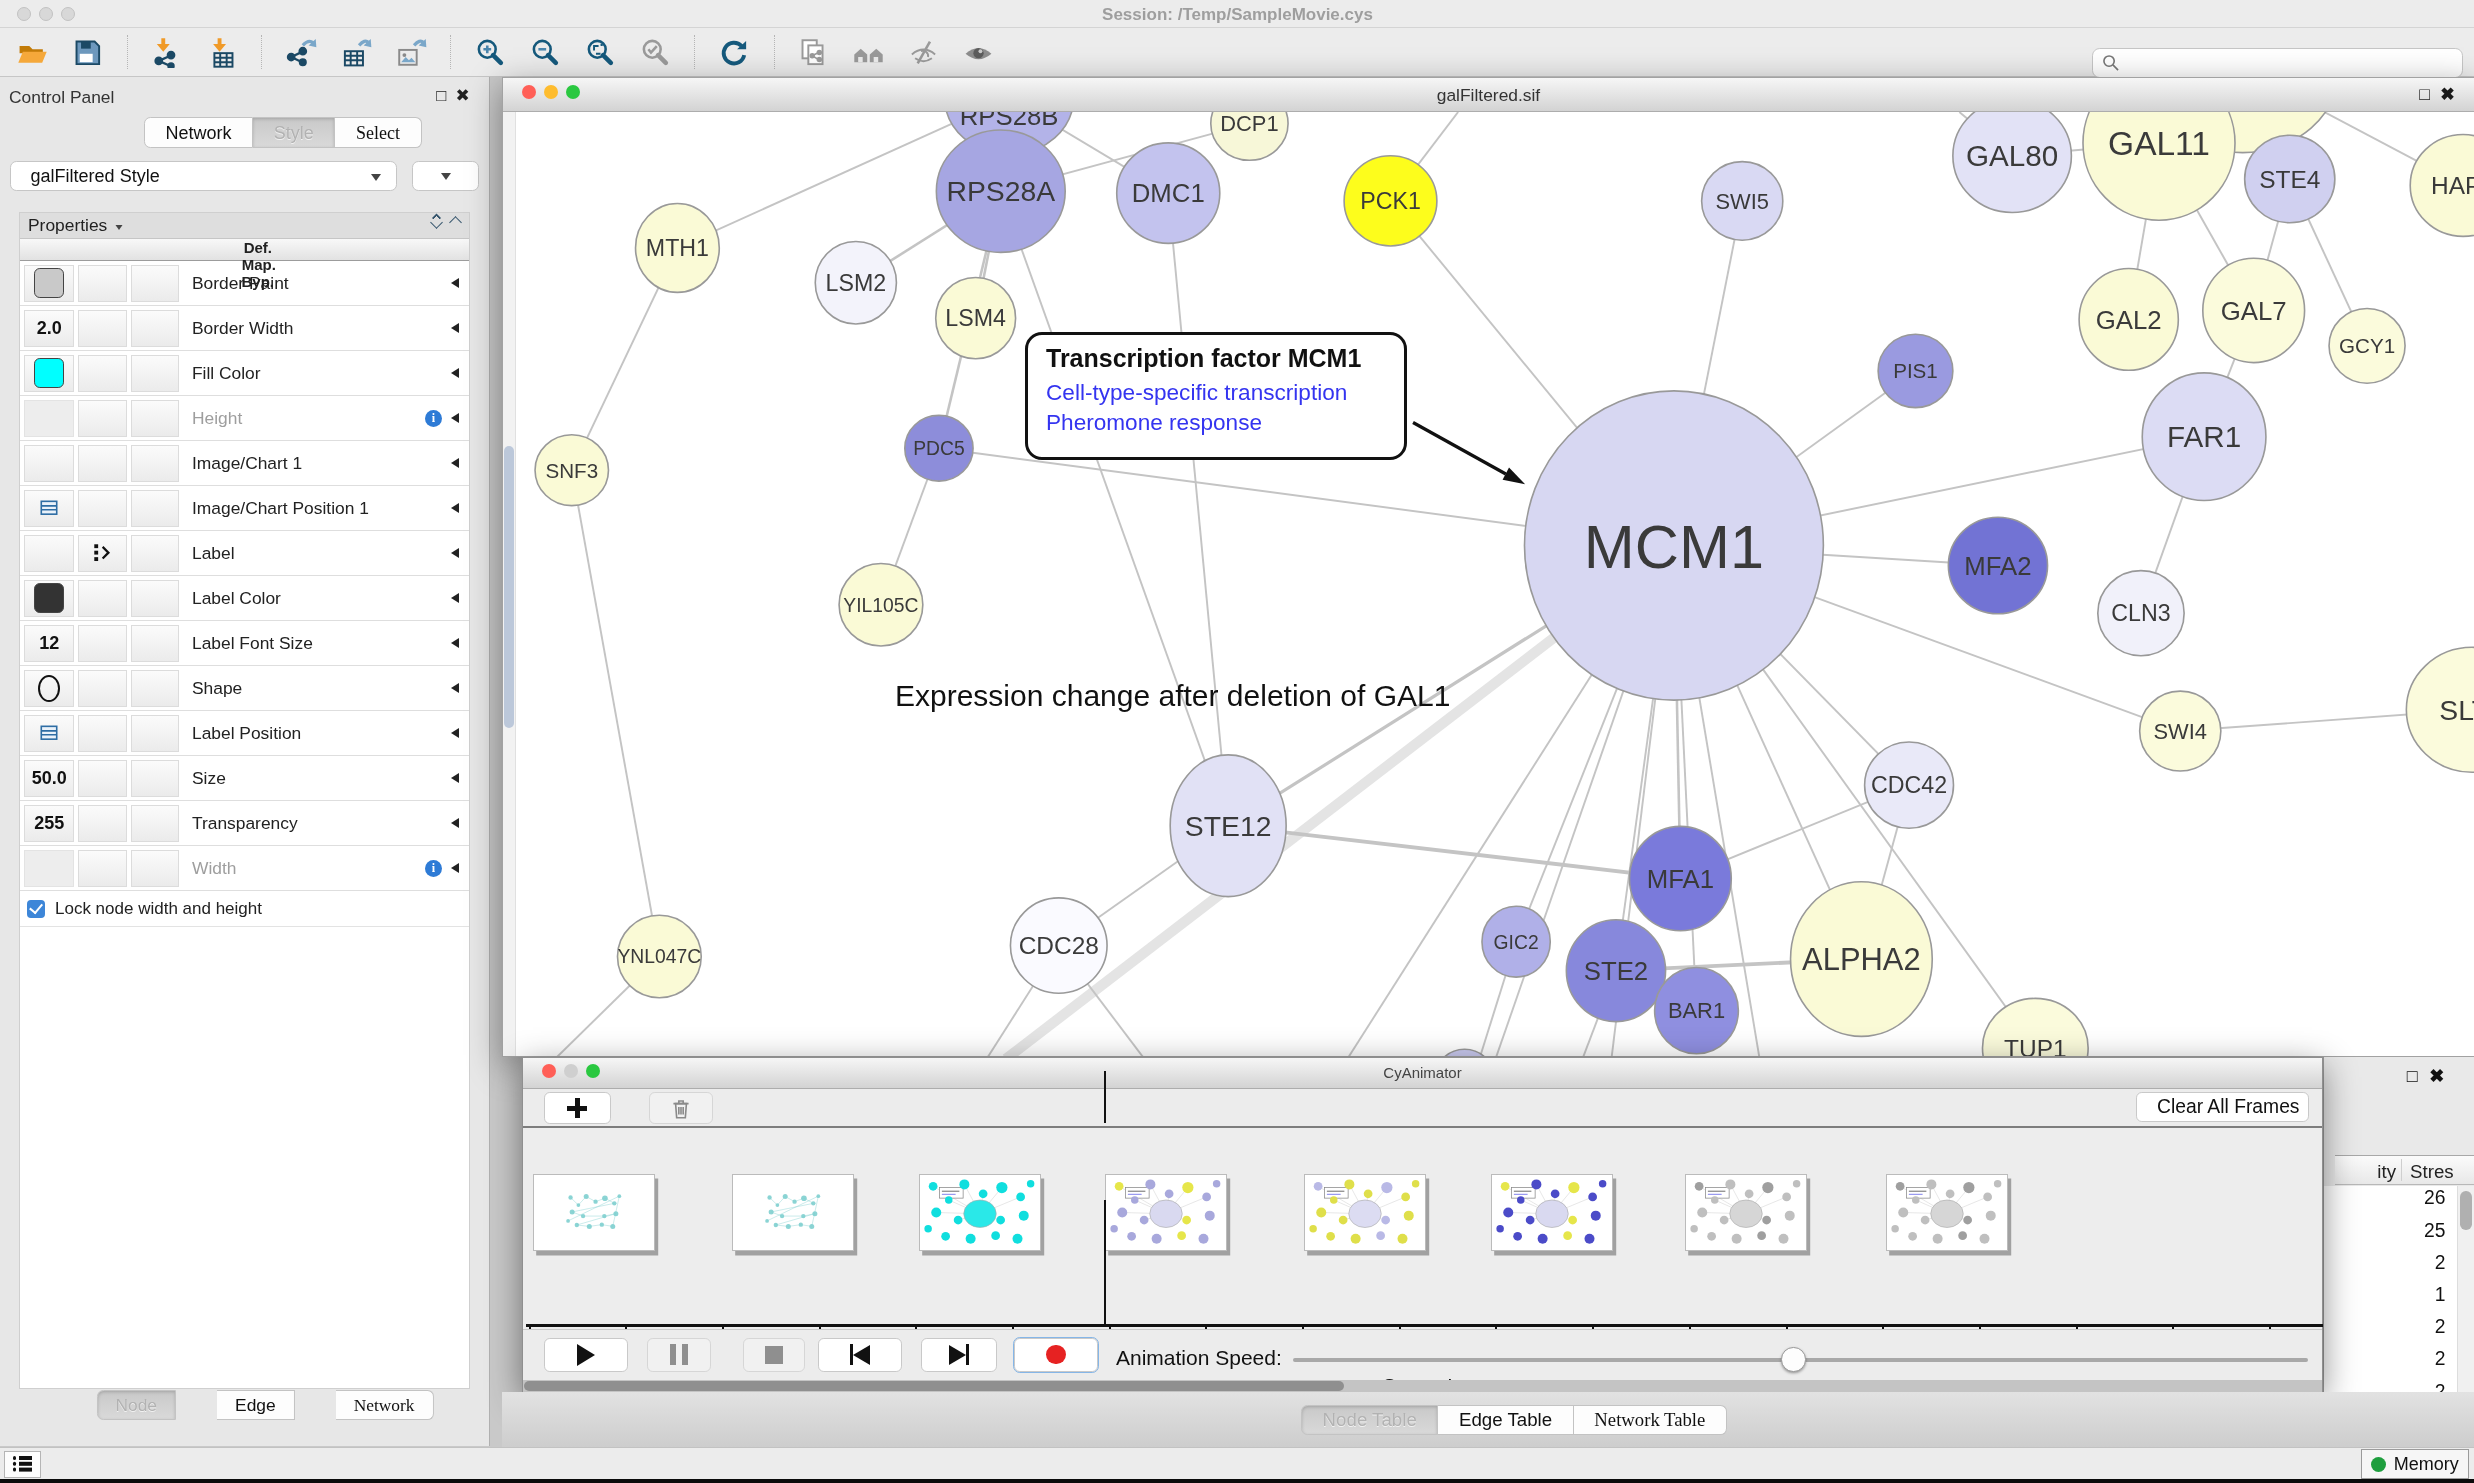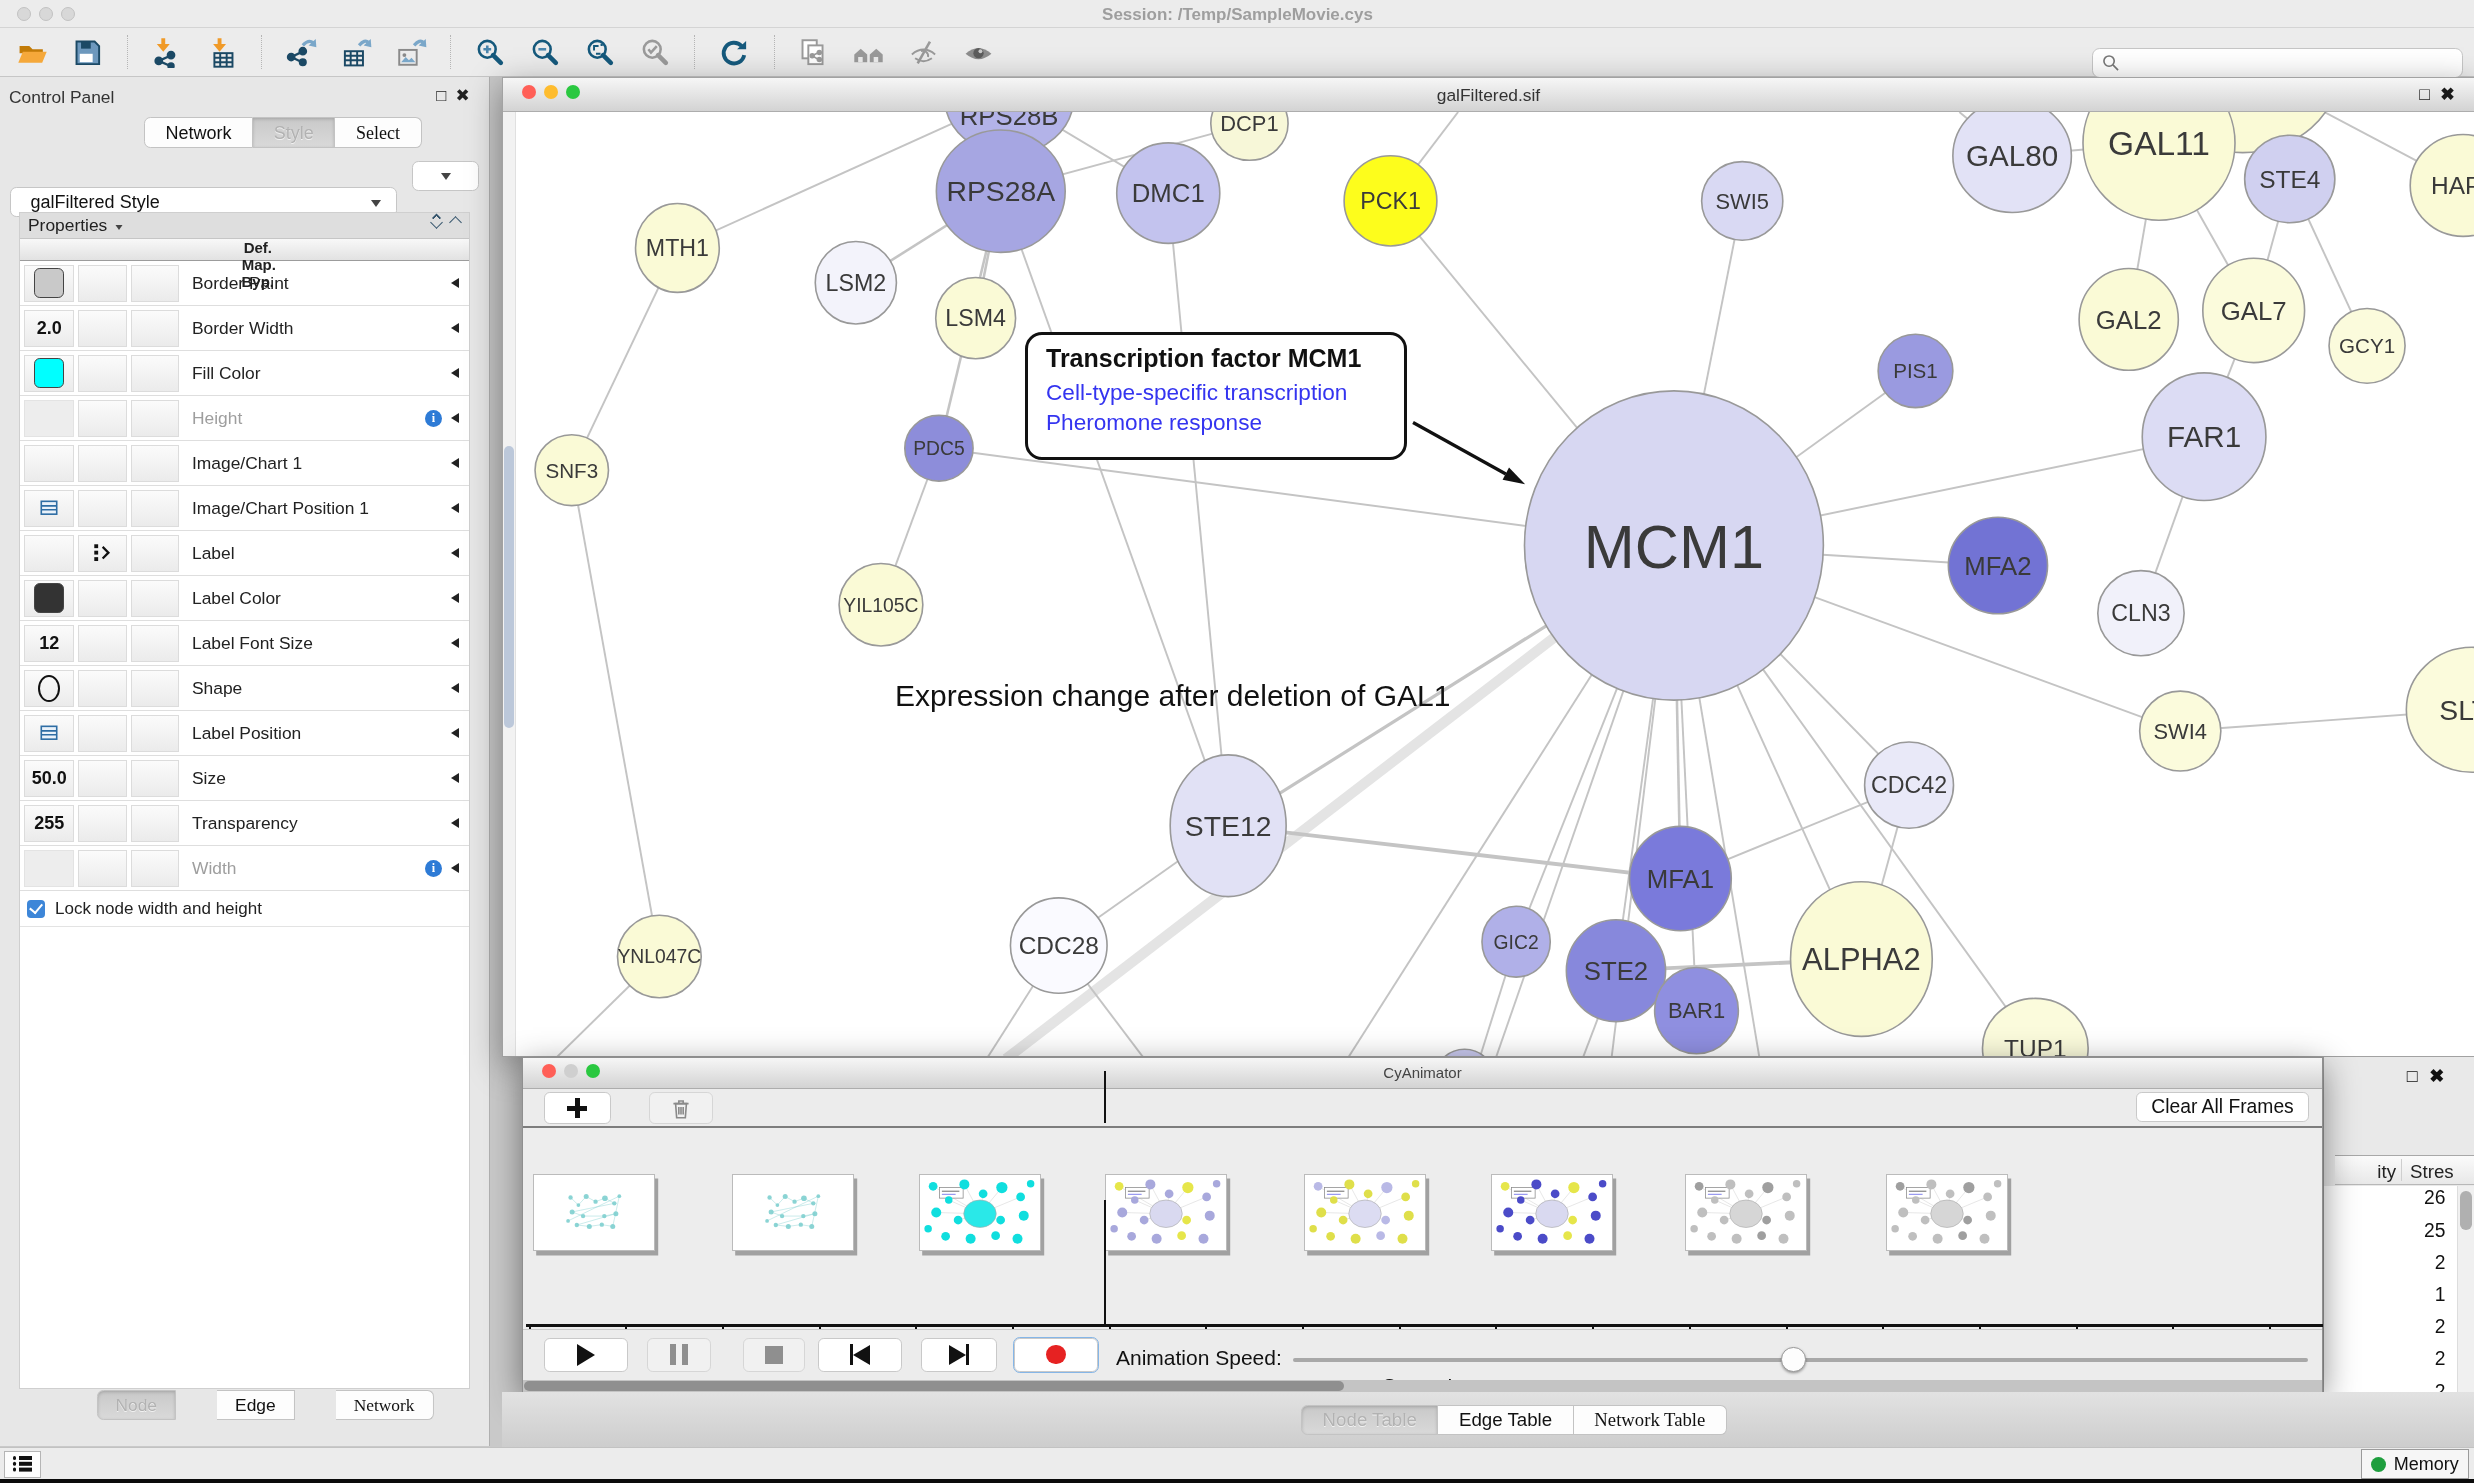--- a/index.html
+++ b/index.html
@@ -24,21 +24,21 @@
 
 .control-panel { position:absolute; left:0; top:77px; width:490px; height:1369px; background:#e7e7e7; border-right:0.6px solid #b0b0b0; }
 .cp-title { position:absolute; left:9px; top:10.3px; font-size:17.4px; color:#333; }
 .cp-winicons { position:absolute; right:10.3px; top:7.7px; font-size:17px; color:#222; letter-spacing:9px; }
 .tabgroup { display:flex; }
 .tab { height:31px; line-height:30px; padding:0 20.6px; background:#fdfdfd; border:0.6px solid #c3c3c3; border-left:none; font-size:18px; color:#111; }
 .tab:first-child { border-left:0.6px solid #c3c3c3; border-radius:6.4px 0 0 6.4px; }
 .tab:last-child { border-radius:0 6.4px 6.4px 0;font-family:Liberation Serif, serif; }
 .tab.active { background:linear-gradient(#c9c9c9,#d9d9d9); color:#b2b2b2; text-shadow:0 0.6px 0 #f2f2f2; box-shadow:inset 0 1.3px 3.2px rgba(0,0,0,.18); }
 .cp-tabs { position:absolute; left:144px; top:40px; }
-.style-select { position:absolute; left:10.3px; top:84px; width:387px; height:30px; background:#fff; border:0.6px solid #c6c6c6; border-radius:6.4px; font-size:18px; color:#111; line-height:28px; padding-left:19.3px;margin-top:26px; }
+.style-select { position:absolute; left:10.3px; top:84px; width:387px; height:30px; background:#fff; border:0.6px solid #c6c6c6; border-radius:6.4px; font-size:18px; color:#111; line-height:28px; padding-left:19.3px; }
 .style-select .car { position:absolute; right:15.5px; top:11.6px; }
 .car { width:0; height:0; border-left:5.8px solid transparent; border-right:5.8px solid transparent; border-top:7px solid #444; display:inline-block; }
 .style-more { position:absolute; left:412px; top:84px; width:67px; height:30px; background:#fff; border:0.6px solid #c6c6c6; border-radius:6.4px; display:flex; align-items:center; justify-content:center; }
 .props { position:absolute; left:19.3px; top:135px; width:451px; height:1177px; background:#fff; border:0.6px solid #cfcfcf; }
 .props-title { height:26px; background:#dedede; border-bottom:0.6px solid #c6c6c6; font-size:17.4px; color:#222; line-height:24.5px; padding-left:7.7px; }
 .props-title .car { transform:scale(.7); margin-left:6.4px; }
 .chevs { position:absolute; right:9px; top:5.2px; display:flex; gap:10.3px; }
 .chev { width:9px; height:9px; border-right:1.9px solid #33536b; border-bottom:1.9px solid #33536b; transform:rotate(45deg); }
 .chev.dbl { box-shadow:-3.2px -3.2px 0 -1.3px #33536b; }
 .chev.up { transform:rotate(-135deg); }
@@ -77,21 +77,21 @@
 
 .cya { position:absolute; left:522px; top:1057px; width:1801px; height:335px; background:#ececec; border:0.6px solid #8f8f8f; box-shadow:0 9px 32px rgba(0,0,0,.45); }
 .cya .tl-red { background:#ff5f57; } .cya .tl-mid { background:#cfcfcf; } .cya .tl-grn { background:#2ac840; }
 .net-window .tl-red { background:#ff5f57; } .net-window .tl-yel { background:#febc2e; } .net-window .tl-grn { background:#2ac840; }
 .cya-btn { position:absolute; height:32px; border-radius:5.8px; display:flex; align-items:center; justify-content:center; }
 .btn-white { background:#fff; border:0.6px solid #c9c9c9; }
 .btn-flat { background:#f1f1f1; border:0.6px solid #d6d6d6; }
 .plus-gl { position:relative; width:19.3px; height:19.3px; }
 .plus-gl::before { content:""; position:absolute; left:7.7px; top:0; width:4.5px; height:19.3px; background:#111; }
 .plus-gl::after { content:""; position:absolute; left:0; top:7.7px; width:19.3px; height:4.5px; background:#111; }
-.clear-btn { position:absolute; right:13px; top:34px; width:173px; height:30px; background:#fff; border:0.6px solid #c9c9c9; border-radius:5.8px; font-size:19.3px; color:#111; text-align:center; line-height:28px; }
+.clear-btn { position:absolute; right:13px; top:34px; width:173px; height:30px; background:#fff; border:0.6px solid #c9c9c9; border-radius:5.8px; font-size:19.3px; color:#111; text-align:left; line-height:28px;padding-left:20px; }
 .cya-sep { position:absolute; left:0; right:0; top:68px; height:1.9px; background:#7d7d7d; }
 .frames { position:absolute; left:0; right:0; top:70px; height:201px; background:#ededed; }
 .thumb { position:absolute; top:46px; width:122px; height:77px; background:#fff; border:0.6px solid #bbb; box-shadow:3.2px 4.5px 0 rgba(120,120,120,.65); }
 .thumb svg { width:100%; height:100%; }
 .ruler-line { position:absolute; left:2.6px; width:1797px; top:196px; height:2.6px; background:#111; }
 .tick { position:absolute; top:197px; width:1.9px; background:#111; }
 .tick.major { height:19.3px; } .tick.minor { height:10.3px; }
 .tick-label { position:absolute; top:220px; width:39px; text-align:center; font-size:20.6px; color:#111; }
 .seconds-label { position:absolute; left:0; right:0; top:246px; text-align:center; font-size:20.6px; color:#111; }
 .playhead { position:absolute; left:581px; top:72px; width:1.9px; height:124px; background:#111; }

